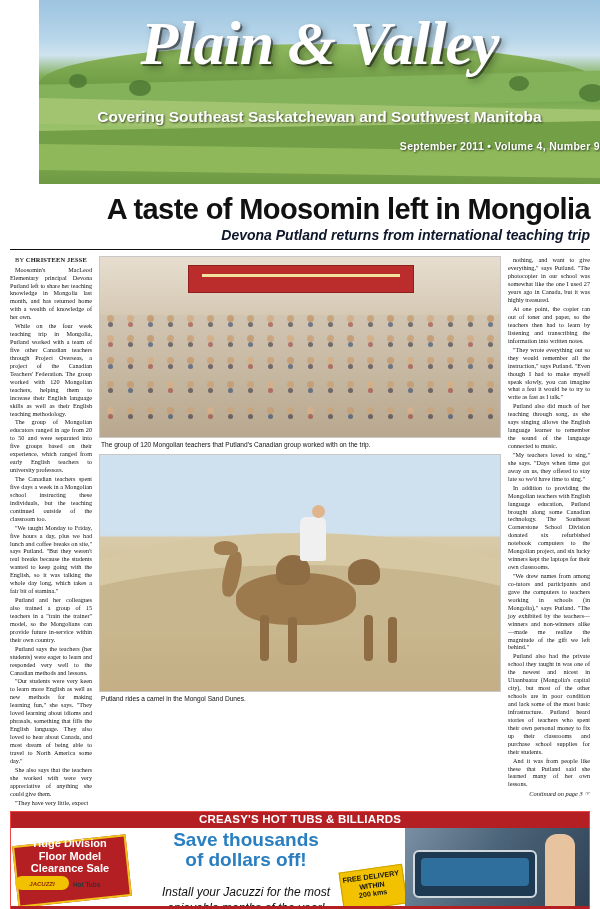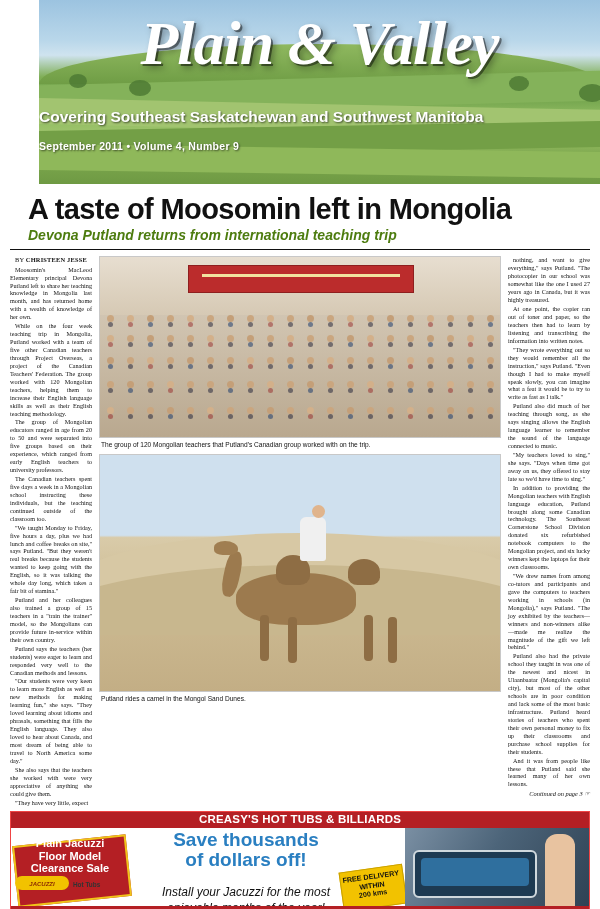--- a/index.html
+++ b/index.html
@@ -13,31 +13,31 @@
     background:linear-gradient(#8fb85f,#6f9d45);border-radius:50% 50% 0 0 / 100% 100% 0 0;}
   .mh-field1{position:absolute;left:-10%;top:78px;width:120%;height:30px;background:#84b25a;transform:skewY(-1.5deg);}
   .mh-field2{position:absolute;left:-10%;top:104px;width:120%;height:26px;background:#a2c470;transform:skewY(1.2deg);}
   .mh-field3{position:absolute;left:-10%;top:126px;width:120%;height:26px;background:#739f46;transform:skewY(-1deg);}
   .mh-field4{position:absolute;left:-10%;top:148px;width:120%;height:26px;background:#8fb85a;transform:skewY(.8deg);}
   .mh-tree{position:absolute;border-radius:50%;background:#4e7a34;opacity:.85;}
   .mh-title{position:absolute;left:0;right:0;top:8px;text-align:center;
     font-family:"Liberation Serif",serif;font-weight:bold;font-style:italic;
     font-size:62px;color:#ffffff;letter-spacing:-1px;
     text-shadow:2px 2px 0 rgba(0,0,0,.45), 4px 4px 7px rgba(0,0,0,.35);}
-  .mh-sub{position:absolute;left:0;right:0;top:108px;text-align:left;
+  .mh-sub{position:absolute;left:0;right:0;top:108px;text-align:center;
     font-family:"Liberation Sans",sans-serif;font-weight:bold;font-size:15.5px;color:#ffffff;
     text-shadow:1px 1px 2px rgba(0,0,0,.6);}
-  .mh-issue{position:absolute;left:0;right:0;top:140px;text-align:left;
+  .mh-issue{position:absolute;left:0;right:0;top:140px;text-align:right;
     font-family:"Liberation Sans",sans-serif;font-weight:bold;font-size:10.5px;color:#ffffff;
     text-shadow:1px 1px 2px rgba(0,0,0,.6);letter-spacing:.3px;}
 
   
-  .headline-wrap{padding:10px 10px 0 28px;text-align:left;}
+  .headline-wrap{padding:10px 10px 0 6px;text-align:right;}
   .headline{font-family:"Liberation Sans",sans-serif;font-weight:bold;font-size:29px;color:#111;letter-spacing:-.6px;line-height:1.05;}
-  .deck{font-family:"Liberation Sans",sans-serif;font-weight:bold;font-style:italic;font-size:14px;color:#4d7c0f;margin-top:3px;}
+  .deck{font-family:"Liberation Sans",sans-serif;font-weight:bold;font-style:italic;font-size:14px;color:#0f172a;margin-top:3px;}
   .rule{height:1px;background:#111;margin:6px 10px 6px 10px;}
 
   
   .body{position:relative;padding:0 10px;}
   .cols{display:flex;gap:7px;}
   .col{width:82px;font-size:6.2px;line-height:1.28;text-align:justify;color:#111;}
   .col p{margin:0 0 1px 0;text-indent:5px;}
   .byline{font-variant:small-caps;font-size:6.4px;letter-spacing:.2px;}
   .byline b{font-weight:bold;}
   .midcol{flex:1;}
@@ -297,21 +297,21 @@
       </div>
     </div>
   </div>
 
   <div class="ad">
     <div class="ad-top"></div>
     <div class="ad-title">CREASY'S HOT TUBS &amp; BILLIARDS</div>
 
     <div class="ad-left">
       <div class="ad-burst"></div>
-      <div class="ad-burst-txt" style="white-space:pre-line;">Plain Jacuzzi
+      <div class="ad-burst-txt" style="white-space:pre-line;">Huge Division
 Floor Model
 Clearance Sale</div>
       <div class="ad-logo"></div>
       <div class="ad-logo-txt" style="left:4px;width:54px;bottom:19px;top:auto;">JACUZZI</div>
       <div class="ad-hottubs">Hot Tubs</div>
     </div>
 
     <div class="ad-mid">
       <div class="ad-save">Save thousands</div>
       <div class="ad-save">of dollars off!</div>

